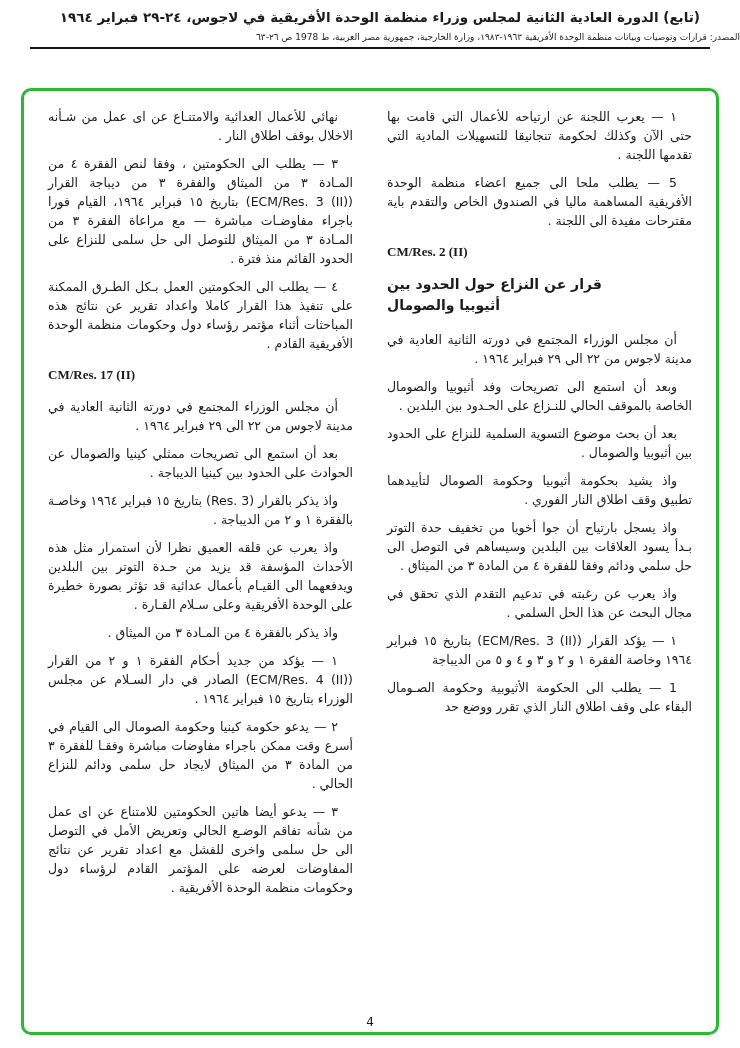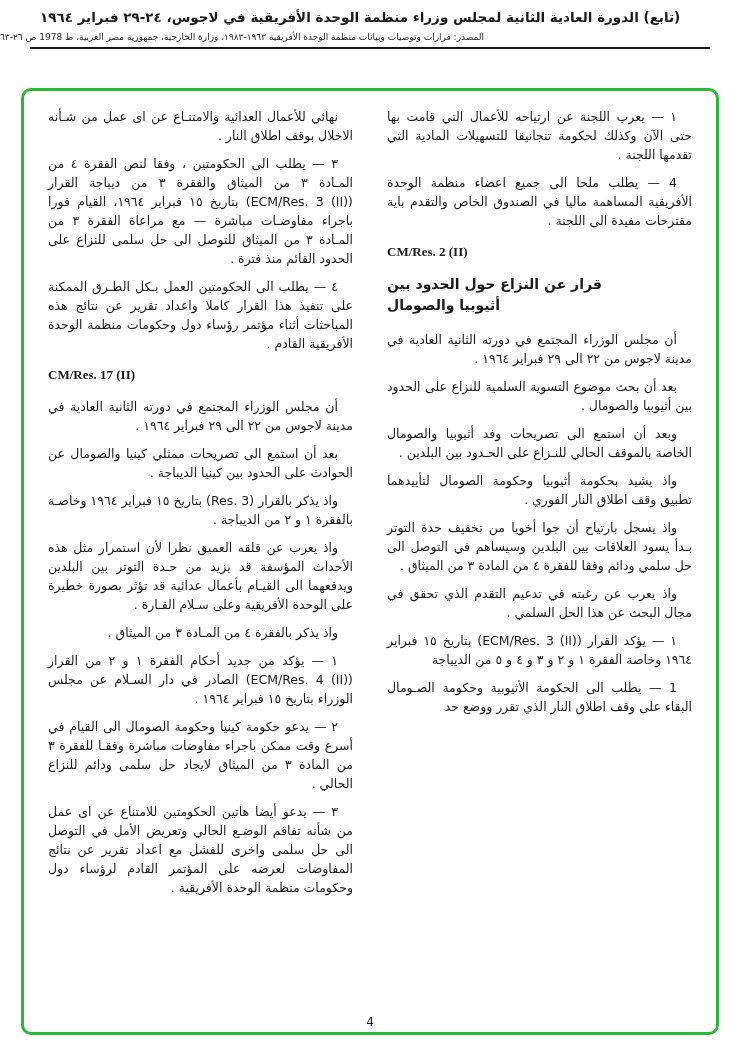--- a/index.html
+++ b/index.html
@@ -3,21 +3,21 @@
 <meta charset="utf-8">
 <style>
   * { box-sizing: border-box; }
   html, body { margin: 0; padding: 0; }
   body {
     width: 740px; height: 1048px;
     background: #ffffff; color: #1b1b1b;
     font-family: "DejaVu Sans", sans-serif;
     position: relative; overflow: hidden;
   }
-  .doc-header { text-align: left; padding-top: 9px; direction: rtl; }
+  .doc-header { text-align: right; padding-top: 9px; direction: rtl; }
   .doc-title { font-size: 13.5px; font-weight: bold; padding: 0 40px; }
   .doc-source { font-size: 9px; margin-top: 7px; color: #222; }
   .header-rule { margin: 5px 30px 0; border-top: 2px solid #141414; height: 0; }
   .frame {
     position: absolute; left: 21px; right: 21px; top: 88px; bottom: 13px;
     border: 3px solid var(--accent, #2cb834);
     border-radius: 10px;
     padding: 16px 24px 22px;
     overflow: hidden;
     background: #ffffff;
@@ -55,27 +55,27 @@
     <div class="doc-title">(تابع) الدورة العادية الثانية لمجلس وزراء منظمة الوحدة الأفريقية في لاجوس، ٢٤-٢٩ فبراير ١٩٦٤</div>
     <div class="doc-source">المصدر: قرارات وتوصيات وبيانات منظمة الوحدة الأفريقية ١٩٦٣-١٩٨٣، وزارة الخارجية، جمهورية مصر العربية، ط 1978 ص ٢٦-٦٣</div>
     <div class="header-rule"></div>
   </header>
 
   <div class="frame">
     <div class="columns">
 
       <div class="column">
         <p class="para">١ — يعرب اللجنة عن ارتياحه للأعمال التي قامت بها حتى الآن وكذلك لحكومة تنجانيقا للتسهيلات المادية التي تقدمها اللجنة .</p>
-        <p class="para">4 — يطلب ملحا الى جميع اعضاء منظمة الوحدة الأفريقية المساهمة ماليا في الصندوق الخاص والتقدم باية مقترحات مفيدة الى اللجنة .</p>
+        <p class="para">5 — يطلب ملحا الى جميع اعضاء منظمة الوحدة الأفريقية المساهمة ماليا في الصندوق الخاص والتقدم باية مقترحات مفيدة الى اللجنة .</p>
         <div class="res-code">CM/Res. 2 (II)</div>
         <div class="res-title">قرار عن النزاع حول الحدود بين
 أثيوبيا والصومال</div>
         <p class="para">أن مجلس الوزراء المجتمع في دورته الثانية العادية في مدينة لاجوس من ٢٢ الى ٢٩ فبراير ١٩٦٤ .</p>
+        <p class="para">وبعد أن استمع الى تصريحات وفد أثيوبيا والصومال الخاصة بالموقف الحالي للنـزاع على الحـدود بين البلدين .</p>
         <p class="para">بعد أن بحث موضوع التسوية السلمية للنزاع على الحدود بين أثيوبيا والصومال .</p>
-        <p class="para">وبعد أن استمع الى تصريحات وفد أثيوبيا والصومال الخاصة بالموقف الحالي للنـزاع على الحـدود بين البلدين .</p>
         <p class="para">واذ يشيد بحكومة أثيوبيا وحكومة الصومال لتأييدهما تطبيق وقف اطلاق النار الفوري .</p>
         <p class="para">واذ يسجل بارتياح أن جوا أخويا من تخفيف حدة التوتر بـدأ يسود العلاقات بين البلدين وسيساهم في التوصل الى حل سلمي ودائم وفقا للفقرة ٤ من المادة ٣ من الميثاق .</p>
         <p class="para">واذ يعرب عن رغبته في تدعيم التقدم الذي تحقق في مجال البحث عن هذا الحل السلمي .</p>
         <p class="para">١ — يؤكد القرار (⁦ECM/Res. 3 (II)⁩) بتاريخ ١٥ فبراير ١٩٦٤ وخاصة الفقرة ١ و ٢ و ٣ و ٤ و ٥ من الديباجة</p>
         <p class="para">1 — يطلب الى الحكومة الأثيوبية وحكومة الصـومال البقاء على وقف اطلاق النار الذي تقرر ووضع حد</p>
       </div>
 
       <div class="column">
         <p class="para">نهائي للأعمال العدائية والامتنـاع عن اى عمل من شـأنه الاخلال بوقف اطلاق النار .</p>
         <p class="para">٣ — يطلب الى الحكومتين ، وفقا لنص الفقرة ٤ من المـادة ٣ من الميثاق والفقرة ٣ من ديباجة القرار (⁦ECM/Res. 3 (II)⁩) بتاريخ ١٥ فبراير ١٩٦٤، القيام فورا باجراء مفاوضـات مباشرة — مع مراعاة الفقرة ٣ من المـادة ٣ من الميثاق للتوصل الى حل سلمى للنزاع على الحدود القائم منذ فترة .</p>

